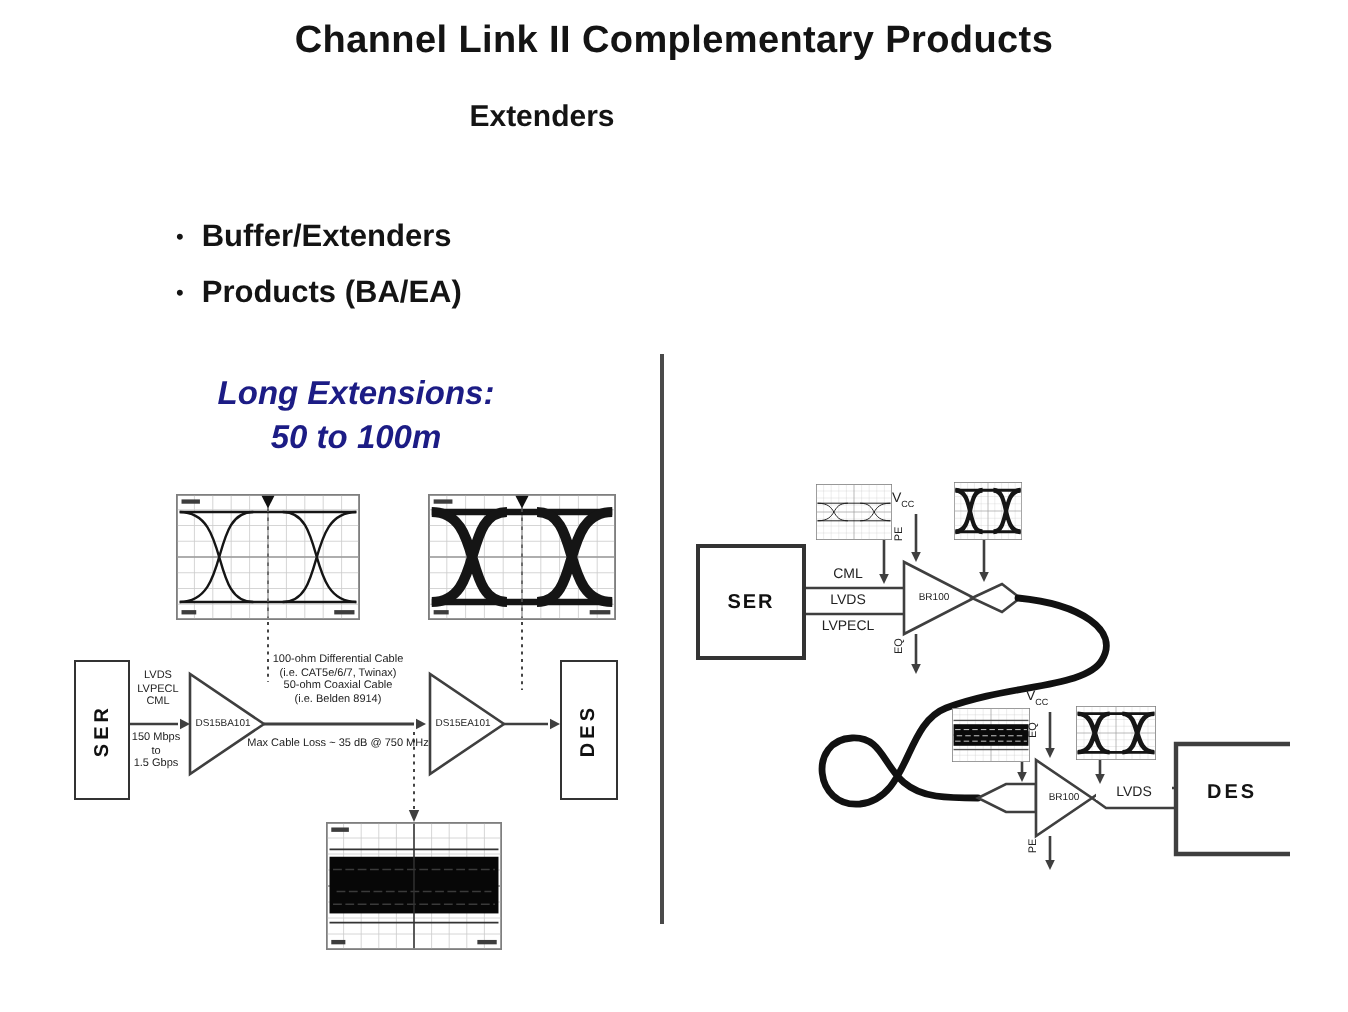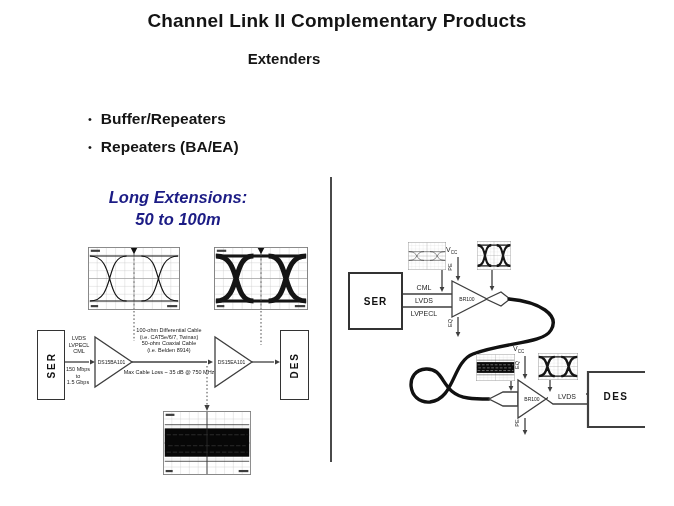--- a/index.html
+++ b/index.html
@@ -46,29 +46,29 @@
   .ah{fill:#3f3f3f;}
   .cable{stroke:#111;stroke-width:3.4;fill:none;stroke-linecap:round;}
   .brk{stroke:#3f3f3f;stroke-width:2.2;fill:none;}
 </style>
 </head>
 <body>
 
 <div id="canvas">
 
   <div class="abs ctr title b" style="left:0;top:10px;width:674px;">Channel Link II Complementary Products</div>
-  <div class="abs ctr subtitle b" style="left:13px;top:50px;width:542px;">Extenders</div>
+  <div class="abs ctr subtitle b" style="left:0;top:50px;width:542px;">Extenders</div>
 
   <div class="bullet-row" style="left:88px;top:110px;">
     <span class="bullet-dot">•</span>
-    <span class="bullet-txt">Buffer/Repeaters</span>
+    <span class="bullet-txt">Buffer/Extenders</span>
   </div>
   <div class="bullet-row" style="left:88px;top:138px;">
     <span class="bullet-dot">•</span>
-    <span class="bullet-txt">Repeaters (BA/EA)</span>
+    <span class="bullet-txt">Products (BA/EA)</span>
   </div>
 
   <div class="abs ctr sec-head" style="left:53px;top:186px;width:250px;">
     <div>Long Extensions:</div>
     <div>50 to 100m</div>
   </div>
   <div class="abs ctr sec-head" style="left:358px;top:186px;width:250px;">
   </div>
 
   <div class="divider"></div>

